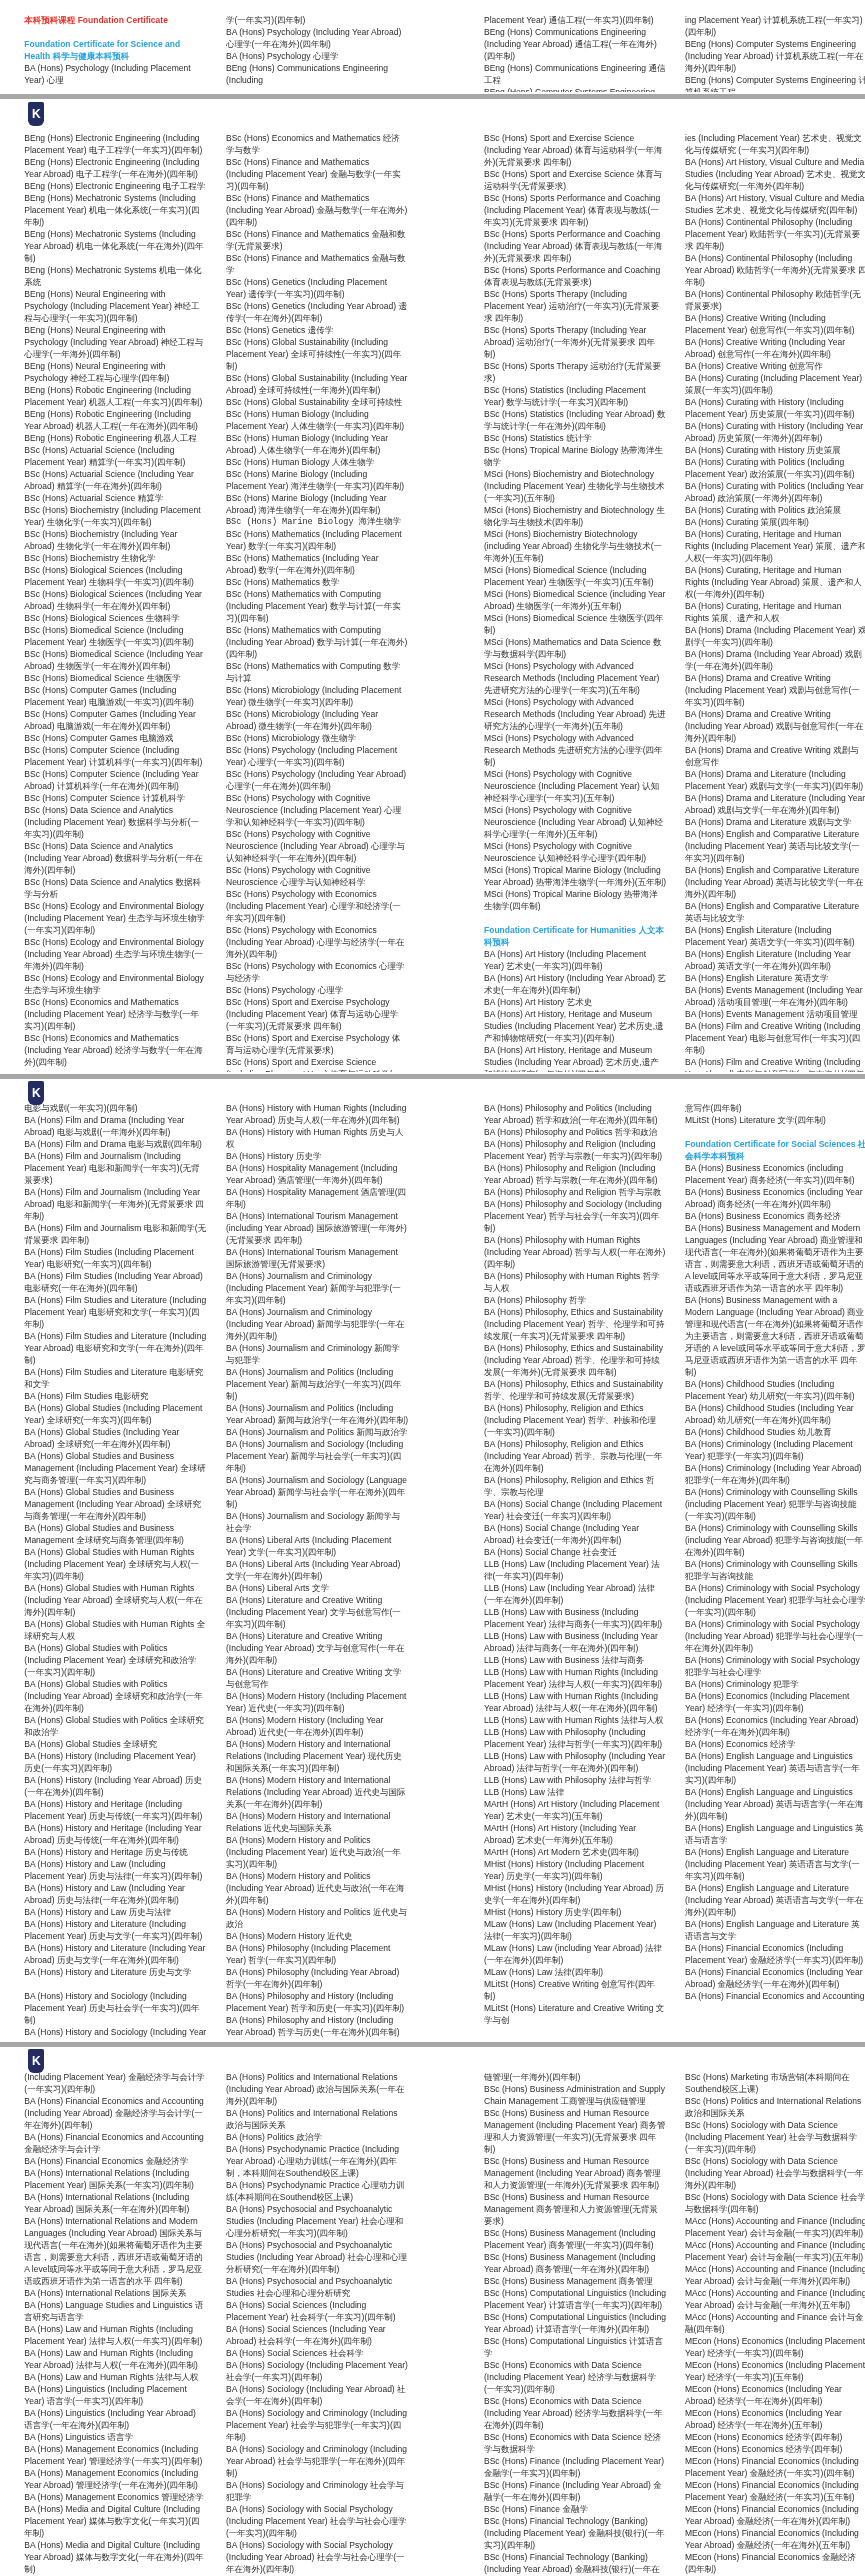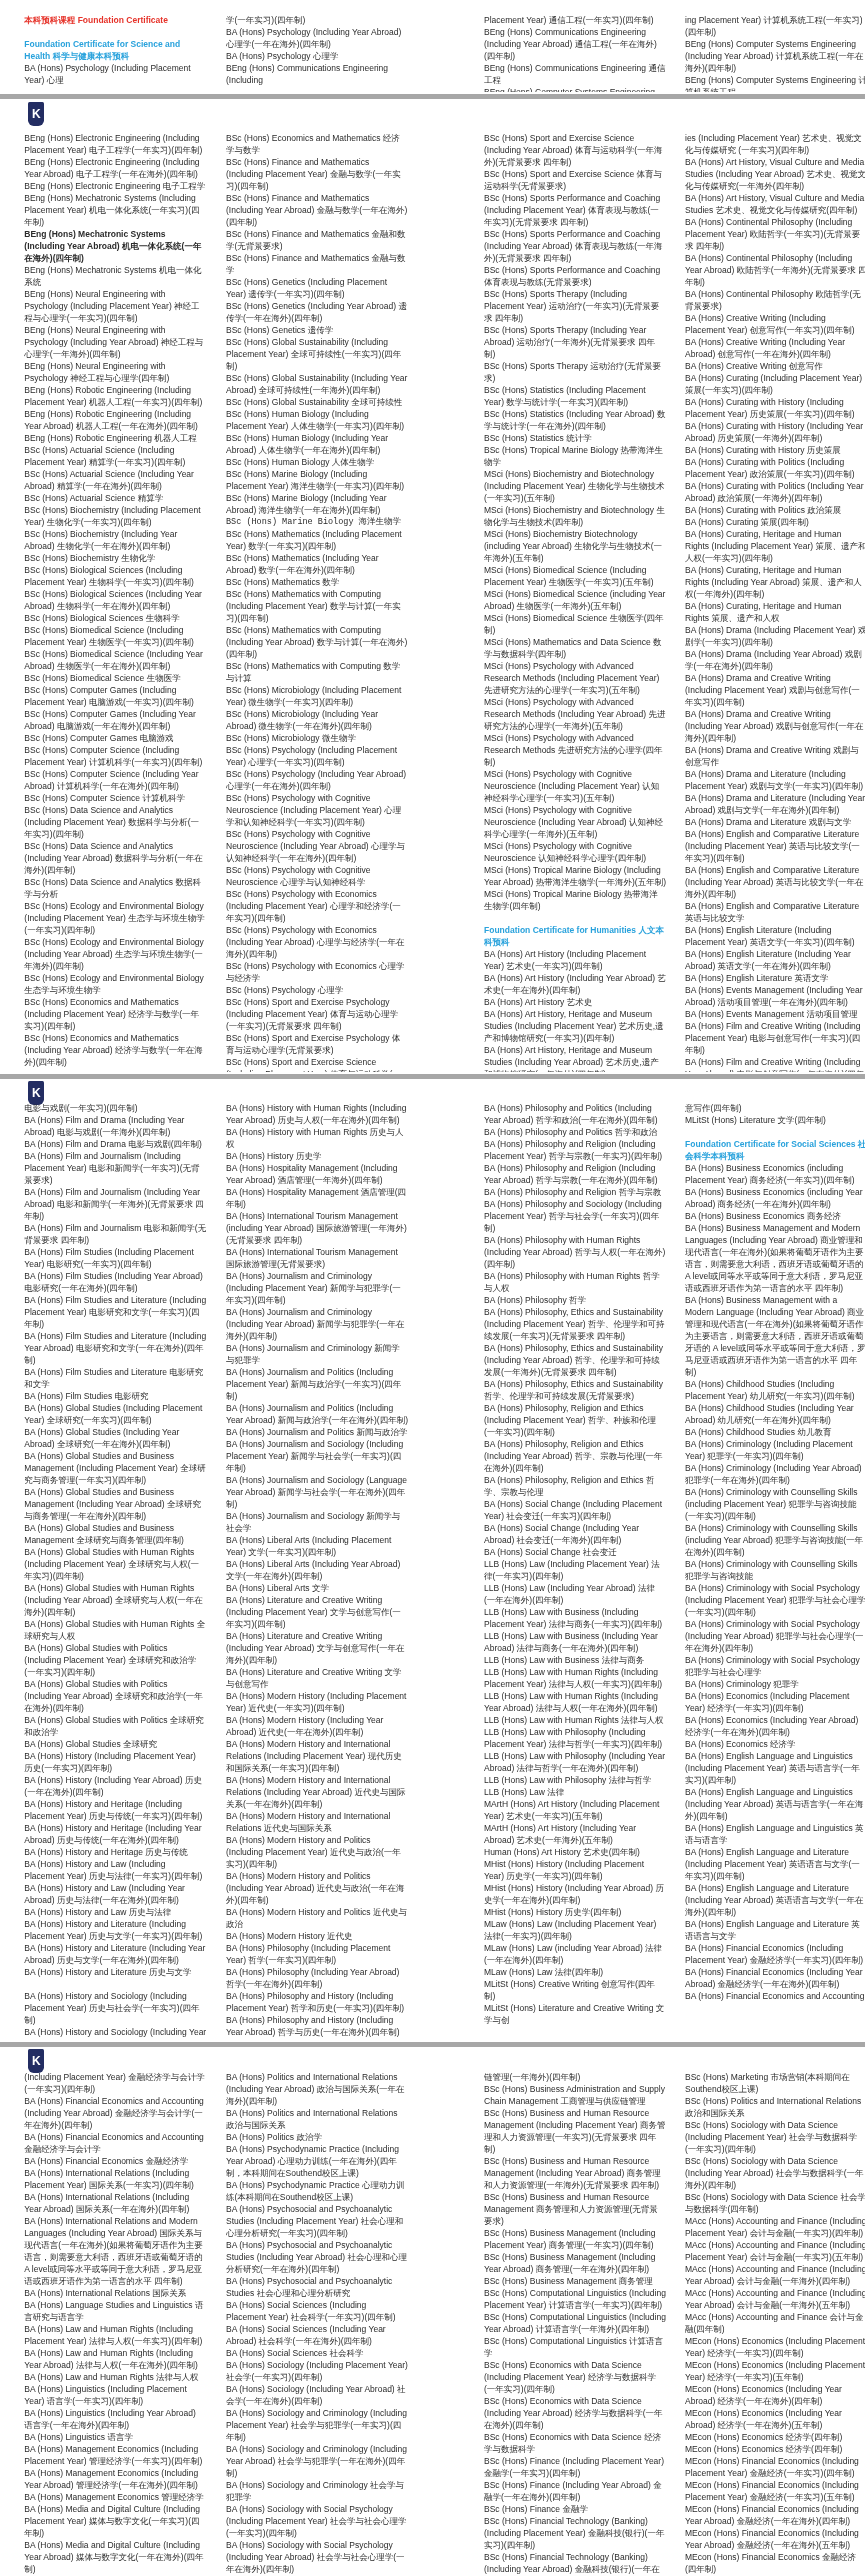--- a/index.html
+++ b/index.html
@@ -87,21 +87,21 @@
       </div>
     </section>
     <div class="divider" style="top: 94px; background: rgb(167, 167, 167);"></div>
     <section class="band" style="top: 99px; height: 975px;">
       <div class="logo" style="top: 2.6px; background: rgb(35, 45, 98); color: rgb(255, 255, 255);">K</div>
       <div class="col" style="left: 10.3px; width: 182px; top: 33px; height: 940px;">
         <p class="entry" style="color: rgb(43, 43, 43);">BEng (Hons) Electronic Engineering (Including Placement Year) 电子工程学(一年实习)(四年制)</p>
         <p class="entry" style="color: rgb(43, 43, 43);">BEng (Hons) Electronic Engineering (Including Year Abroad) 电子工程学(一年在海外)(四年制)</p>
         <p class="entry" style="color: rgb(43, 43, 43);">BEng (Hons) Electronic Engineering 电子工程学</p>
         <p class="entry" style="color: rgb(43, 43, 43);">BEng (Hons) Mechatronic Systems (Including Placement Year) 机电一体化系统(一年实习)(四年制)</p>
-        <p class="entry" style="color: rgb(43, 43, 43); font-weight: bold;">BEng (Hons) Mechatronic Systems (Including Year Abroad) 机电一体化系统(一年在海外)(四年制)</p>
+        <p class="entry" style="color: rgb(43, 43, 43);">BEng (Hons) Mechatronic Systems (Including Year Abroad) 机电一体化系统(一年在海外)(四年制)</p>
         <p class="entry" style="color: rgb(43, 43, 43);">BEng (Hons) Mechatronic Systems 机电一体化系统</p>
         <p class="entry" style="color: rgb(43, 43, 43);">BEng (Hons) Neural Engineering with Psychology (Including Placement Year) 神经工程与心理学(一年实习)(四年制)</p>
         <p class="entry" style="color: rgb(43, 43, 43);">BEng (Hons) Neural Engineering with Psychology (Including Year Abroad) 神经工程与心理学(一年海外)(四年制)</p>
         <p class="entry" style="color: rgb(43, 43, 43);">BEng (Hons) Neural Engineering with Psychology 神经工程与心理学(四年制)</p>
         <p class="entry" style="color: rgb(43, 43, 43);">BEng (Hons) Robotic Engineering (Including Placement Year) 机器人工程(一年实习)(四年制)</p>
         <p class="entry" style="color: rgb(43, 43, 43);">BEng (Hons) Robotic Engineering (Including Year Abroad) 机器人工程(一年在海外)(四年制)</p>
         <p class="entry" style="color: rgb(43, 43, 43);">BEng (Hons) Robotic Engineering 机器人工程</p>
         <p class="entry" style="color: rgb(43, 43, 43);">BSc (Hons) Actuarial Science (Including Placement Year) 精算学(一年实习)(四年制)</p>
         <p class="entry" style="color: rgb(43, 43, 43);">BSc (Hons) Actuarial Science (Including Year Abroad) 精算学(一年在海外)(四年制)</p>
         <p class="entry" style="color: rgb(43, 43, 43);">BSc (Hons) Actuarial Science 精算学</p>
@@ -356,21 +356,21 @@
         <p class="entry" style="color: rgb(43, 43, 43);">LLB (Hons) Law with Business 法律与商务</p>
         <p class="entry" style="color: rgb(43, 43, 43);">LLB (Hons) Law with Human Rights (Including Placement Year) 法律与人权(一年实习)(四年制)</p>
         <p class="entry" style="color: rgb(43, 43, 43);">LLB (Hons) Law with Human Rights (Including Year Abroad) 法律与人权(一年在海外)(四年制)</p>
         <p class="entry" style="color: rgb(43, 43, 43);">LLB (Hons) Law with Human Rights 法律与人权</p>
         <p class="entry" style="color: rgb(43, 43, 43);">LLB (Hons) Law with Philosophy (Including Placement Year) 法律与哲学(一年实习)(四年制)</p>
         <p class="entry" style="color: rgb(43, 43, 43);">LLB (Hons) Law with Philosophy (Including Year Abroad) 法律与哲学(一年在海外)(四年制)</p>
         <p class="entry" style="color: rgb(43, 43, 43);">LLB (Hons) Law with Philosophy 法律与哲学</p>
         <p class="entry" style="color: rgb(43, 43, 43);">LLB (Hons) Law 法律</p>
         <p class="entry" style="color: rgb(43, 43, 43);">MArtH (Hons) Art History (Including Placement Year) 艺术史(一年实习)(五年制)</p>
         <p class="entry" style="color: rgb(43, 43, 43);">MArtH (Hons) Art History (Including Year Abroad) 艺术史(一年海外)(五年制)</p>
-        <p class="entry" style="color: rgb(43, 43, 43);">Human (Hons) Art History 艺术史(四年制)</p>
+        <p class="entry" style="color: rgb(43, 43, 43);">MArtH (Hons) Art Modern 艺术史(四年制)</p>
         <p class="entry" style="color: rgb(43, 43, 43);">MHist (Hons) History (Including Placement Year) 历史学(一年实习)(四年制)</p>
         <p class="entry" style="color: rgb(43, 43, 43);">MHist (Hons) History (Including Year Abroad) 历史学(一年在海外)(四年制)</p>
         <p class="entry" style="color: rgb(43, 43, 43);">MHist (Hons) History 历史学(四年制)</p>
         <p class="entry" style="color: rgb(43, 43, 43);">MLaw (Hons) Law (Including Placement Year) 法律(一年实习)(四年制)</p>
         <p class="entry" style="color: rgb(43, 43, 43);">MLaw (Hons) Law (including Year Abroad) 法律(一年在海外)(四年制)</p>
         <p class="entry" style="color: rgb(43, 43, 43);">MLaw (Hons) Law 法律(四年制)</p>
         <p class="entry" style="color: rgb(43, 43, 43);">MLitSt (Hons) Creative Writing 创意写作(四年制)</p>
         <p class="entry" style="color: rgb(43, 43, 43);">MLitSt (Hons) Literature and Creative Writing 文学与创</p>
       </div>
       <div class="col" style="left: 671px; width: 182px; top: 23px; height: 937px;">

